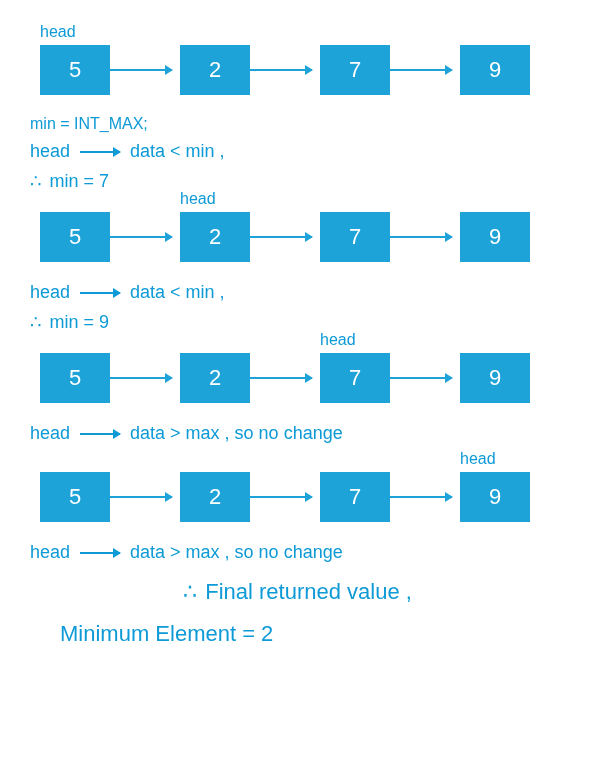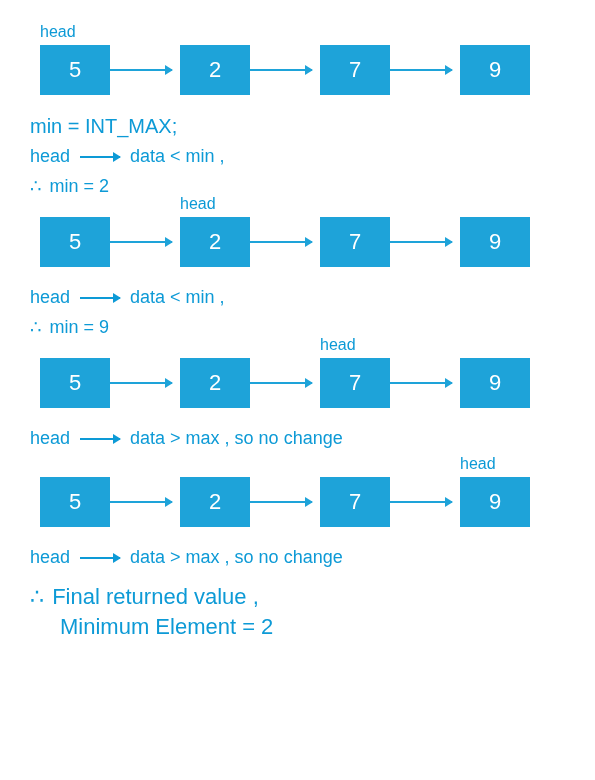--- a/index.html
+++ b/index.html
@@ -52,21 +52,21 @@
     border-bottom: 5px solid transparent;
   }
   .text-line {
     font-size: 18px;
     margin: 8px 0;
     display: flex;
     align-items: center;
     gap: 6px;
   }
   .text-line.big {
-    font-size: 20px;
+    font-size: 16px;
     margin: 14px 0 6px 0;
   }
   .inline-arrow {
     display: inline-block;
     width: 40px;
     height: 2px;
     background: #0d9ad6;
     position: relative;
     vertical-align: middle;
     margin: 0 4px;
@@ -81,25 +81,26 @@
     border-bottom: 5px solid transparent;
   }
   .therefore {
     font-size: 18px;
     margin-right: 2px;
   }
   .final .therefore { font-size: 22px; }
   .final {
     font-size: 22px;
     margin-top: 16px;
+    text-align: center;
   }
   .final-line2 {
     font-size: 22px;
     margin-left: 30px;
-    margin-top: 4px;
+    margin-top: 16px;
   }
 </style>
 </head>
 <body>
 
 <div class="list-row">
   <span class="head-label" style="left:10px">head</span>
   <div class="node" style="left:10px">5</div>
   <div class="arrow" style="left:80px;width:62px"></div>
   <div class="node" style="left:150px">2</div>
@@ -111,21 +112,21 @@
 
 <div class="text-line big">min  =  INT_MAX;</div>
 
 <div class="text-line">
   <span>head</span>
   <span class="inline-arrow"></span>
   <span>data  &lt;  min ,</span>
 </div>
 <div class="text-line">
   <span class="therefore">∴</span>
-  <span>min  =  2</span>
+  <span>min  =  7</span>
 </div>
 
 <div class="list-row">
   <span class="head-label" style="left:150px">head</span>
   <div class="node" style="left:10px">5</div>
   <div class="arrow" style="left:80px;width:62px"></div>
   <div class="node" style="left:150px">2</div>
   <div class="arrow" style="left:220px;width:62px"></div>
   <div class="node" style="left:290px">7</div>
   <div class="arrow" style="left:360px;width:62px"></div>

